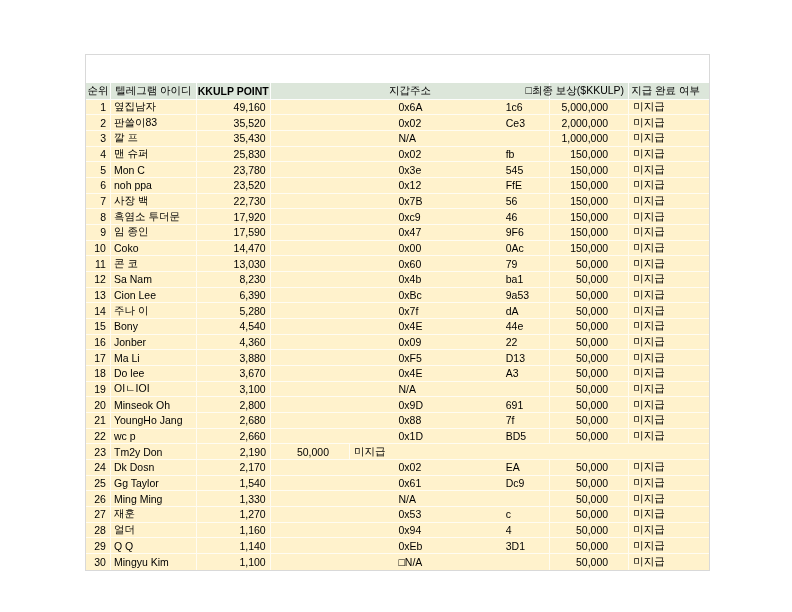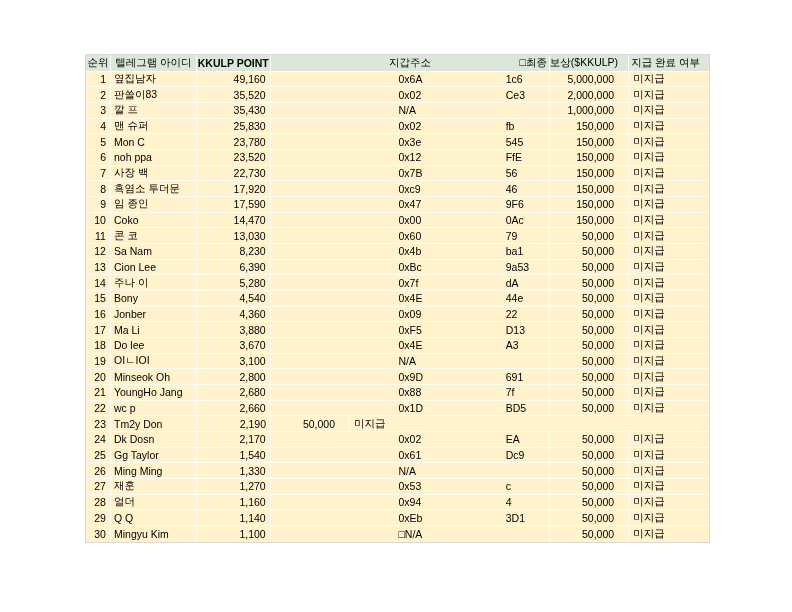--- a/index.html
+++ b/index.html
@@ -6,42 +6,43 @@
   html,body { width:792px; height:612px; background:#ffffff; overflow:hidden;
               font-family:"Liberation Sans","DejaVu Sans",sans-serif; color:#000; }
   #sheet {
     position:absolute; left:85px; top:54px; width:625px;
     border:1px solid #d9d9d9;
     font-size:10.5px;
   }
   .hrow {
     display:flex; height:16.5px; background:#dce6da;
     border-bottom:1px solid rgba(255,255,255,0.9);
+    margin-top:28px;
   }
   .row {
     display:flex; height:15.68px; background:#fff2cc;
     border-bottom:1px solid rgba(255,255,255,0.75);
   }
   .row:last-child { border-bottom:none; }
   .cell {
     display:flex; align-items:center; overflow:hidden; white-space:nowrap;
     border-right:1px solid rgba(255,255,255,0.75); height:100%;
   }
   .hrow .cell { border-right:1px solid rgba(255,255,255,0.9); justify-content:center; }
   .cell:last-child { border-right:none; }
   .c-rank   { width:25px;  justify-content:flex-end; padding-right:4px; }
   .c-name   { width:86px;  justify-content:flex-start; padding-left:3px; }
   .c-points { width:74px;  justify-content:flex-end; padding-right:4px; }
   .c-addr   { width:280px; justify-content:center; padding-left:2px; position:relative; }
-  .c-reward { width:79px;  justify-content:flex-end; padding-right:14px; }
+  .c-reward { width:79px;  justify-content:flex-end; padding-right:20px; }
   .c-status { width:80px;  justify-content:flex-start; padding-left:4px; }
   .hrow .c-rank, .hrow .c-name, .hrow .c-points, .hrow .c-addr { padding:0; justify-content:center; }
   .hrow .c-points { font-weight:bold; }
   .hrow .c-reward { position:relative; padding:0; overflow:visible; }
-  .hrow .c-reward span { position:absolute; right:10px; top:50%; transform:translateY(-50%); white-space:nowrap; }
+  .hrow .c-reward span { position:absolute; right:4px; top:50%; transform:translateY(-50%); white-space:nowrap; }
   .hrow .c-status { justify-content:flex-start; padding-left:2px; overflow:visible; }
   .addr-prefix { display:inline-block; width:25px; overflow:hidden; white-space:nowrap; }
   .addr-suffix { position:absolute; left:235px; top:50%; transform:translateY(-50%); white-space:nowrap; }
 </style>
 </head>
 <body>
 
 <div id="sheet">
   <div class="hrow">
     <div class="cell c-rank">순위</div>

